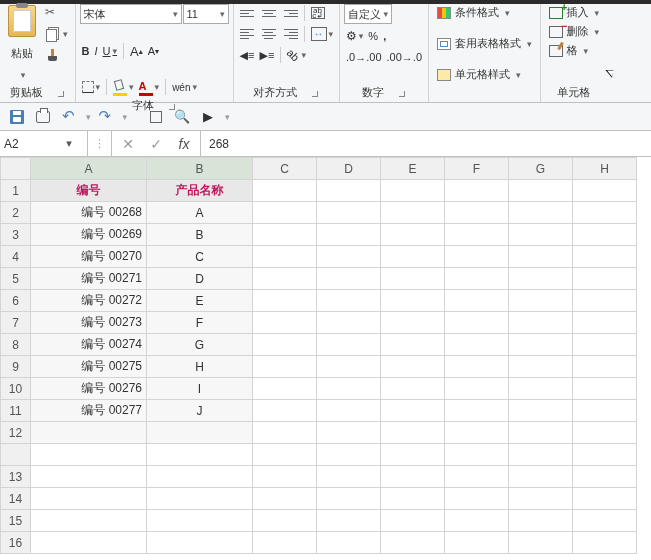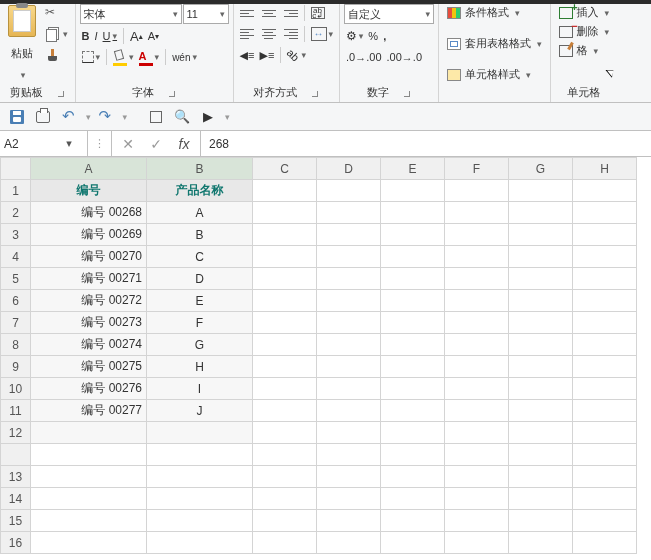--- a/index.html
+++ b/index.html
@@ -48,21 +48,21 @@
 .fxbtn{width:20px;height:20px;cursor:pointer;display:flex;align-items:center;justify-content:center;color:#999;font-size:14px}
 .finput{flex:1;padding:0 8px;border:none;outline:none;font-size:12px}
 .grid{position:relative;overflow:hidden}
 .grid table{border-collapse:collapse;table-layout:fixed}
 .grid th,.grid td{border:1px solid #d4d4d4;height:22px;font-size:12px;font-weight:normal;padding:0 4px;overflow:hidden;white-space:nowrap}
 .grid th{background:#f0f0f0;text-align:center;color:#555}
 .grid .corner{background:#f0f0f0;width:30px}
 .grid .rh{background:#f0f0f0;text-align:center;width:30px;color:#555}
 .grid .ch{background:#f0f0f0}
 .grid .sel-col{background:#d8e4d8}
-.grid td.hdr{background:#e8e8e8;text-align:center;font-weight:bold;color:#0f766e}
+.grid td.hdr{background:#e8e8e8;text-align:center;font-weight:bold;color:#be185d}
 .grid td.shade{background:#f7f7f7}
 .grid td.c-a{text-align:right}
 .grid td.c-b{text-align:center}
 .align-ico{width:16px;height:14px;display:flex;flex-direction:column;gap:2px;justify-content:center}
 .align-ico span{height:1px;background:#666}
 .al span:nth-child(1){width:14px}.al span:nth-child(2){width:9px}.al span:nth-child(3){width:14px}.al span:nth-child(4){width:9px}
 .ac span{width:14px;margin:0 auto}.ac span:nth-child(2),.ac span:nth-child(4){width:9px}
 .ar span{width:14px;margin-left:auto}.ar span:nth-child(2),.ar span:nth-child(4){width:9px}
 .merge-ico{width:16px;height:14px;border:1px solid #666;position:relative}
 .merge-ico::before{content:"↔";position:absolute;top:-1px;left:2px;font-size:10px;color:#5a8ac6}
@@ -110,21 +110,21 @@
           </div>
       </div>
     </div>
     <div class="lbl">
         <span>剪贴板</span>
         <span class="corner"></span>
       </div>
   </div>
 
   <div class="rgroup">
-    <div class="controls col" style="gap:3px;padding-top:2px">
+    <div class="controls col" style="gap:18px;padding-top:2px">
       <div class="row">
         <div class="sel" style="width:102px">
             <span>宋体</span>
             <span class="dd">▾</span>
           </div>
         <div class="sel" style="width:46px">
             <span>11</span>
             <span class="dd">▾</span>
           </div>
       </div>
@@ -240,21 +240,21 @@
       </div>
     </div>
     <div class="lbl">
         <span>对齐方式</span>
         <span class="corner"></span>
       </div>
   </div>
 
   <div class="rgroup">
     <div class="controls col" style="gap:3px;padding-top:2px">
-      <div class="sel" style="width:90px">
+      <div class="sel" style="width:48px">
           <span>自定义</span>
           <span class="dd">▾</span>
         </div>
       <div class="row">
         <div class="sbtn">
             <span style="font-size:12px">⚙</span>
             <span class="dd">▾</span>
           </div>
         <div class="sbtn">%</div>
         <div class="sbtn">

